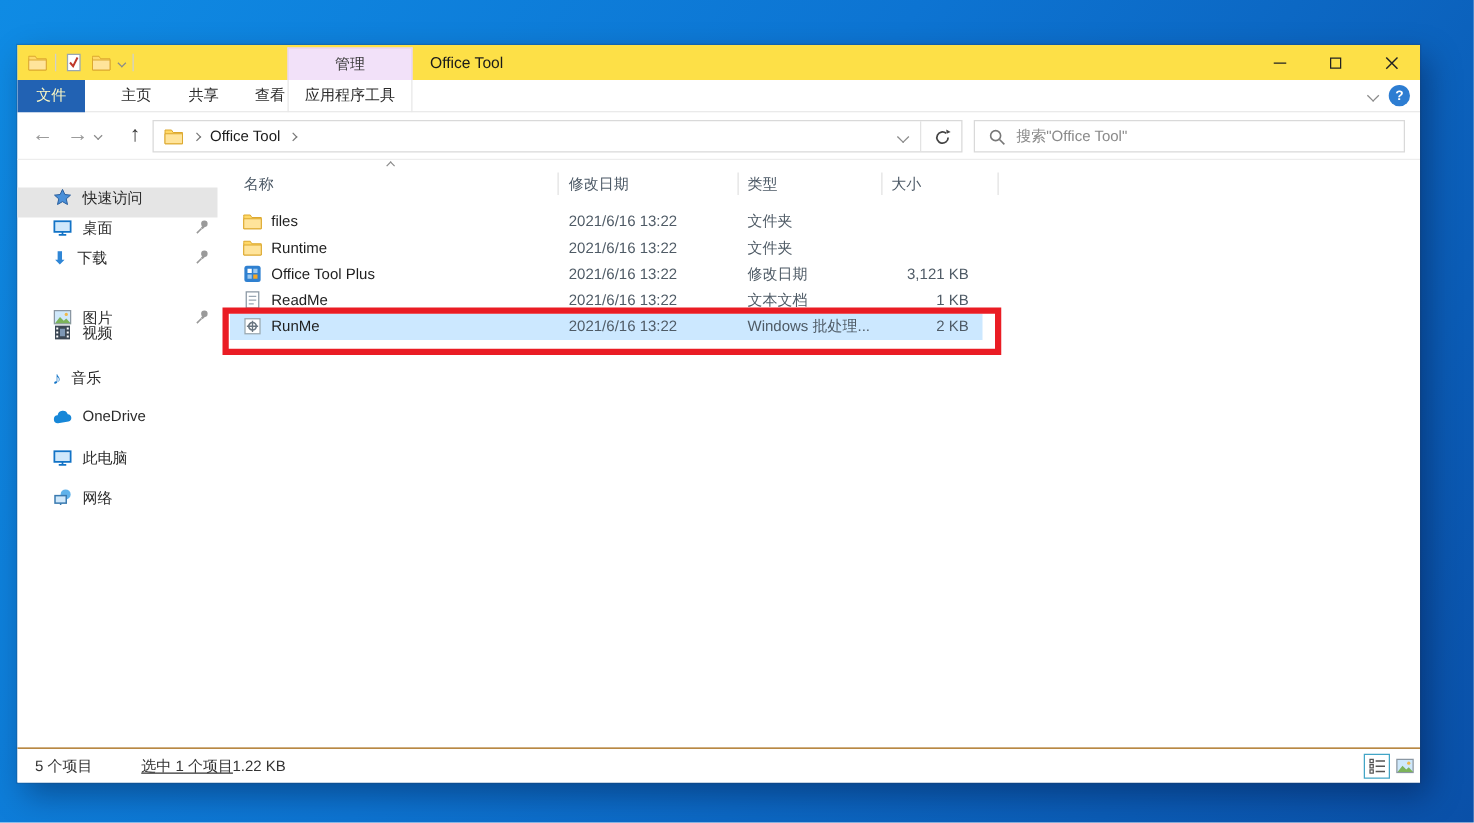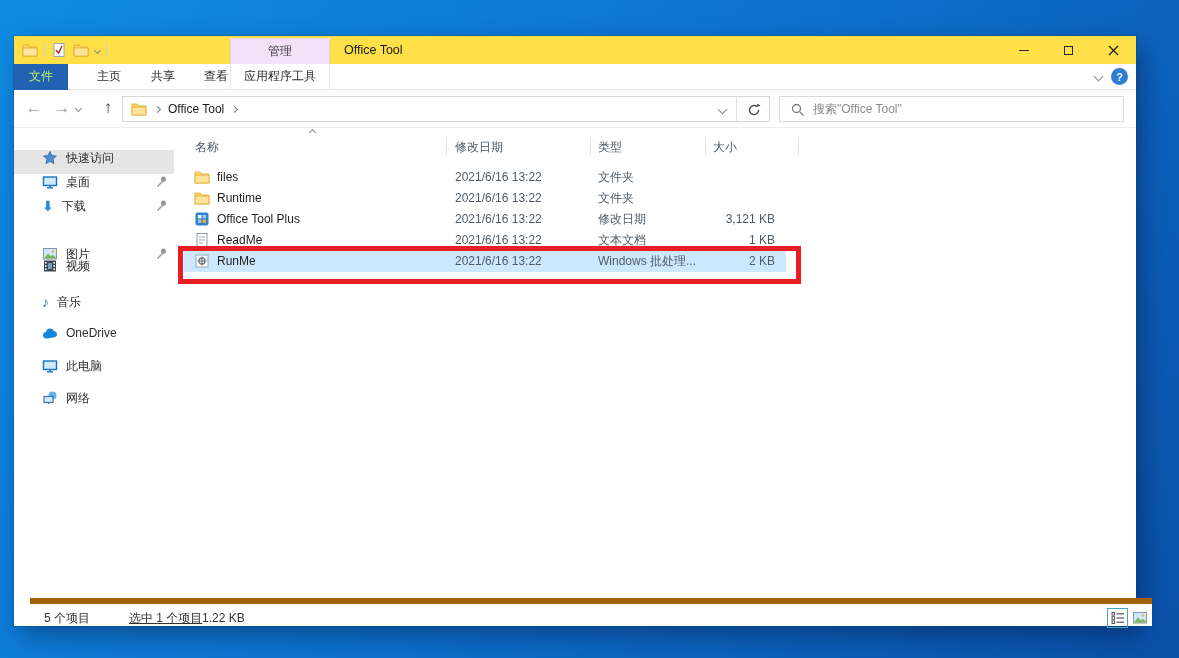--- a/index.html
+++ b/index.html
@@ -25,21 +25,21 @@
     display:flex; align-items:center; justify-content:center; color:#3b3b3b;
   }
   .win-title { position:absolute; left:330px; top:0; height:28px; line-height:28px; color:#1a1a1a; font-size:12.5px; }
   .win-controls { position:absolute; right:0; top:0; height:28px; display:flex; }
   .wc-btn { width:45px; height:28px; display:flex; align-items:center; justify-content:center; }
   .glyph-min { width:10px; height:1px; background:#222; }
   .glyph-max { width:9px; height:9px; border:1px solid #222; }
   
   .tabrow { position:absolute; left:0; top:28px; width:100%; height:26px; background:#fff; border-bottom:1px solid #e3e3e3; }
   .tab { position:absolute; top:0; height:26px; line-height:25px; text-align:center; color:#2b2b2b; }
-  .tab-file { left:0; width:54px; background:var(--accent,#2262b3); color:#bef264; }
+  .tab-file { left:0; width:54px; background:var(--accent,#2262b3); color:#fef9c3; }
   .tab-home { left:68px; width:54px; }
   .tab-share { left:122px; width:54px; }
   .tab-view { left:176px; width:52px; }
   .tab-apptools { left:216px; width:100px; border-left:1px solid #e8e8e8; border-right:1px solid #e8e8e8; }
   .ribbon-chev { position:absolute; right:34px; top:9px; }
   .help-btn {
     position:absolute; right:8px; top:4px; width:17px; height:17px; border-radius:50%;
     background:var(--help,#2d7dd2); color:#fff; font-size:11px; font-weight:bold;
     display:flex; align-items:center; justify-content:center;
   }
@@ -86,21 +86,21 @@
   .frow .ficon { position:absolute; left:10px; top:2px; width:16px; height:16px; }
   .frow .c-name { position:absolute; left:33px; color:#1f1f1f; }
   .frow .c-date { position:absolute; left:271px; color:#4f5b66; }
   .frow .c-type { position:absolute; left:414px; color:#4f5b66; }
   .frow .c-size { position:absolute; right:11px; width:90px; text-align:right; color:#4f5b66; }
   .red-annot {
     position:absolute; left:-2px; top:118px; width:623px; height:38px;
     border:5px solid var(--red,#ea1c24); pointer-events:none; z-index:5;
   }
   
-  .statusbar { position:absolute; left:0; bottom:0; width:100%; height:28px; background:#fff; border-top:6px solid #a16207;margin-left:16px; }
+  .statusbar { position:absolute; left:0; bottom:0; width:100%; height:28px; background:#fff; border-top:1px solid #a16207; }
   .sb-text { position:absolute; top:0; height:28px; line-height:28px; color:#333; }
   .sb1 { left:14px; } .sb2 { left:99px;text-decoration:underline; } .sb3 { left:172px; }
   .view-btn { position:absolute; top:4px; width:21px; height:20px; display:flex; align-items:center; justify-content:center; border:1px solid transparent; }
   .view-details { right:24px; border-color:var(--teal,#42a5c6); }
   .view-thumbs { right:2px; }
   
   .ico { display:inline-block; line-height:0; }
   .note-glyph { font-size:14px; color:#1273c6; line-height:16px; }
   .arrow-dl { font-size:14px; color:#2f86d6; font-weight:bold; line-height:16px; }
 </style>

